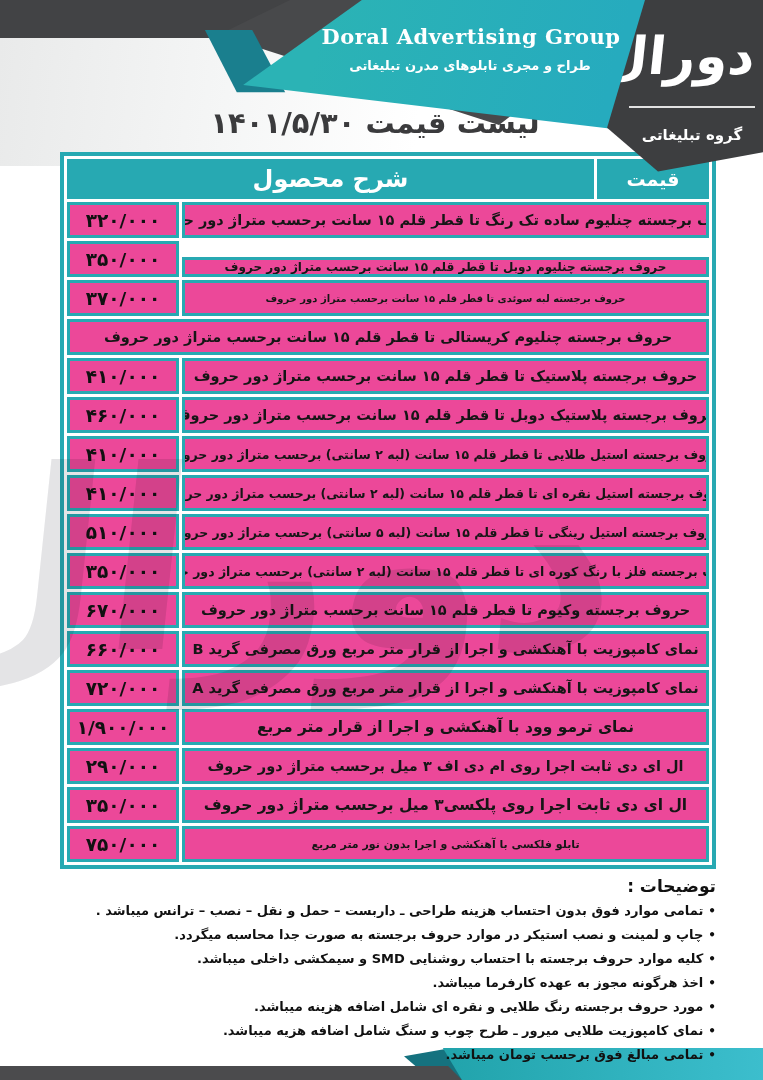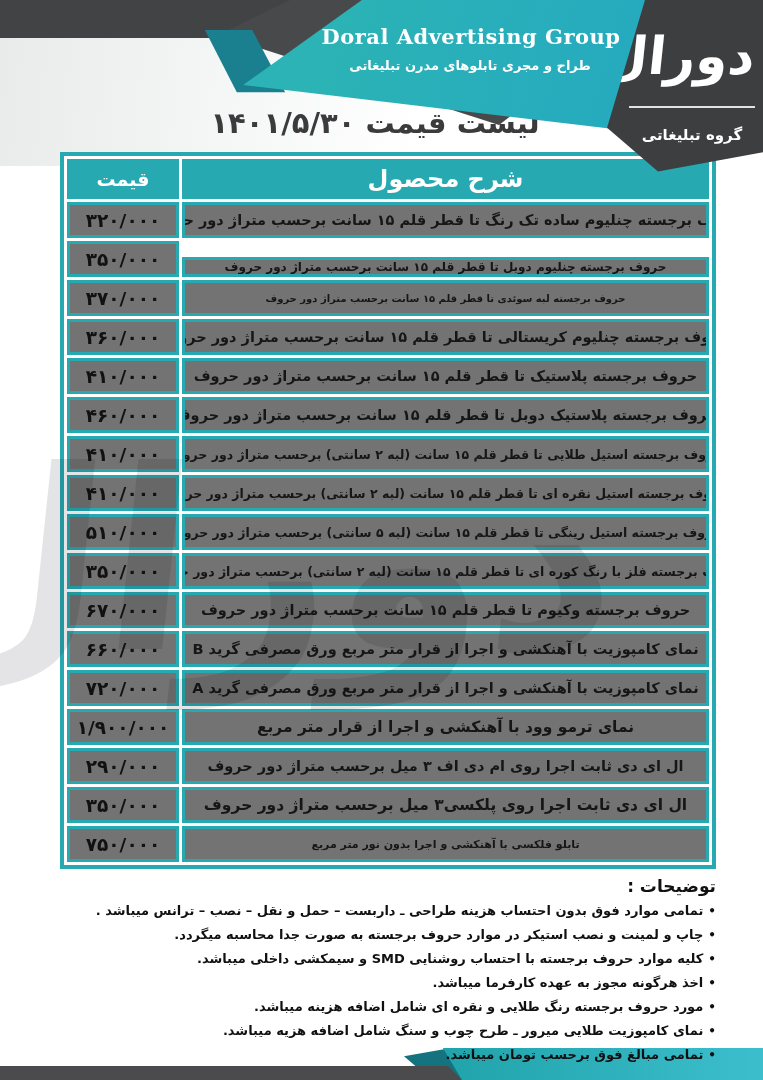--- a/index.html
+++ b/index.html
@@ -109,21 +109,21 @@
     background:#ffffff;
     border:4px solid var(--teal);
     padding:3px;
     display:flex;flex-direction:column;gap:3px;
   }
   .trow{display:flex;gap:3px;}
   .thead .cell{background:var(--teal);color:#fff;}
   .cell{
     box-sizing:border-box;
     border:3px solid var(--teal);
-    background:#737373;
+    background:#ec4899;
     display:flex;align-items:center;justify-content:center;
     overflow:hidden;white-space:nowrap;
   }
   .cell.price{width:112px;flex:none;font-weight:bold;font-size:19px;direction:rtl;}
   .cell.desc{flex:1;font-weight:bold;direction:rtl;}
   .thead{height:40px;}
   .thead .cell.price{font-size:19px;}
   .thead .cell.desc{font-size:24px;}
   .trow.data{height:36px;}
   .trow.data .cell.price{font-size:18.5px;color:#111;}
@@ -171,41 +171,40 @@
 
   <div class="logo-block">
     <div class="logo-fa">دورال</div>
     <div class="logo-sub">گروه تبلیغاتی</div>
   </div>
 
   <div class="page-title">لیست قیمت ۱۴۰۱/۵/۳۰</div>
 
   <div class="price-table">
     <div class="trow thead">
+      <div class="cell desc">شرح محصول</div>
       <div class="cell price">قیمت</div>
-      <div class="cell desc">شرح محصول</div>
     </div>
     <div id="rows-host" style="display:flex;flex-direction:column;gap:3px;">
   <div class="trow data">
     <div class="cell price">۳۲۰/۰۰۰</div>
     <div class="cell desc" style="font-size: 14.5px;">حروف برجسته چنلیوم ساده تک رنگ تا قطر قلم ۱۵ سانت برحسب متراژ دور حروف</div>
   </div>
 
   <div class="trow data">
     <div class="cell price">۳۵۰/۰۰۰</div>
     <div class="cell desc" style="font-size: 12px; margin-top: 16px;">حروف برجسته چنلیوم دوبل تا قطر قلم ۱۵ سانت برحسب متراژ دور حروف</div>
   </div>
 
   <div class="trow data">
     <div class="cell price">۳۷۰/۰۰۰</div>
     <div class="cell desc" style="font-size: 10px;">حروف برجسته لبه سوئدی تا قطر قلم ۱۵ سانت برحسب متراژ دور حروف</div>
   </div>
 
   <div class="trow data">
-    <div class="cell price">۳۶۰/۰۰۰</div>
     <div class="cell desc" style="font-size: 14.5px;">حروف برجسته چنلیوم کریستالی تا قطر قلم ۱۵ سانت برحسب متراژ دور حروف</div>
   </div>
 
   <div class="trow data">
     <div class="cell price">۴۱۰/۰۰۰</div>
     <div class="cell desc" style="font-size: 14.5px;">حروف برجسته پلاستیک تا قطر قلم ۱۵ سانت برحسب متراژ دور حروف</div>
   </div>
 
   <div class="trow data">
     <div class="cell price">۴۶۰/۰۰۰</div>

